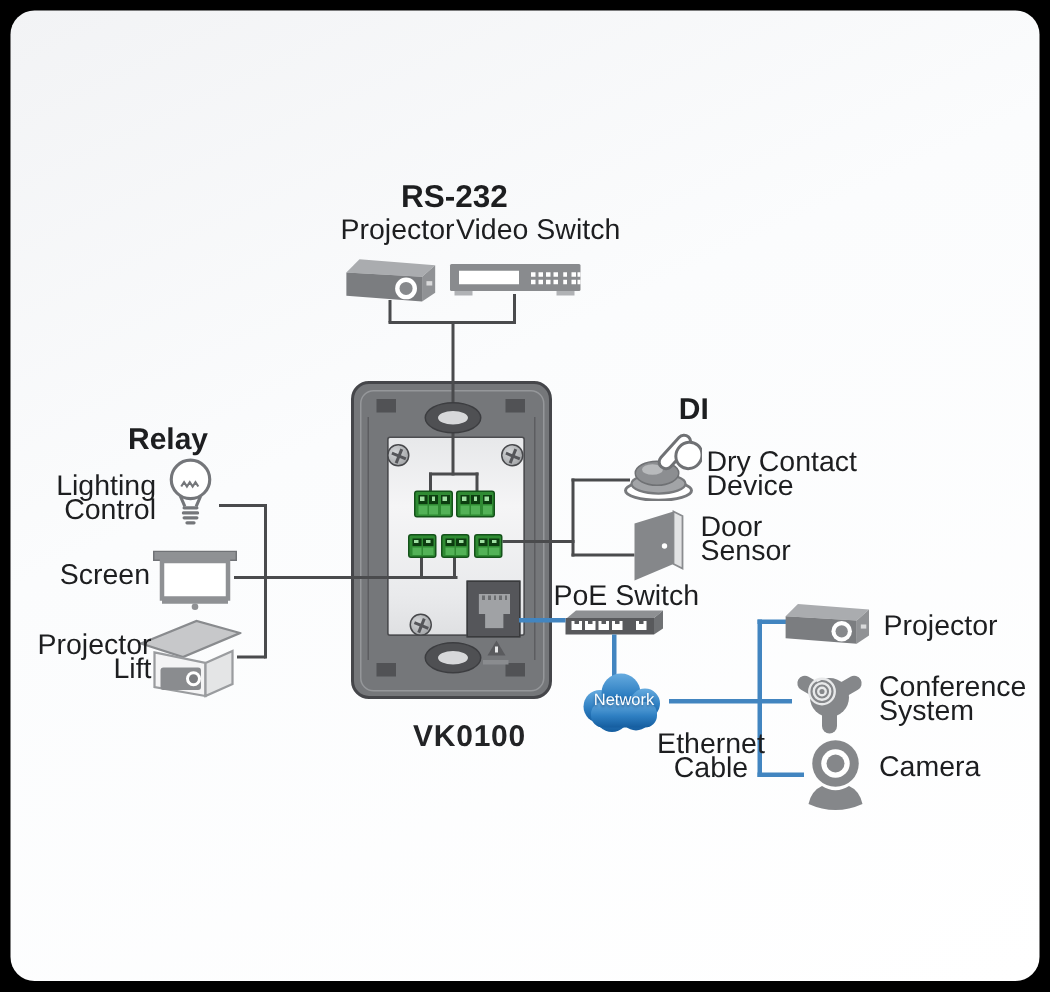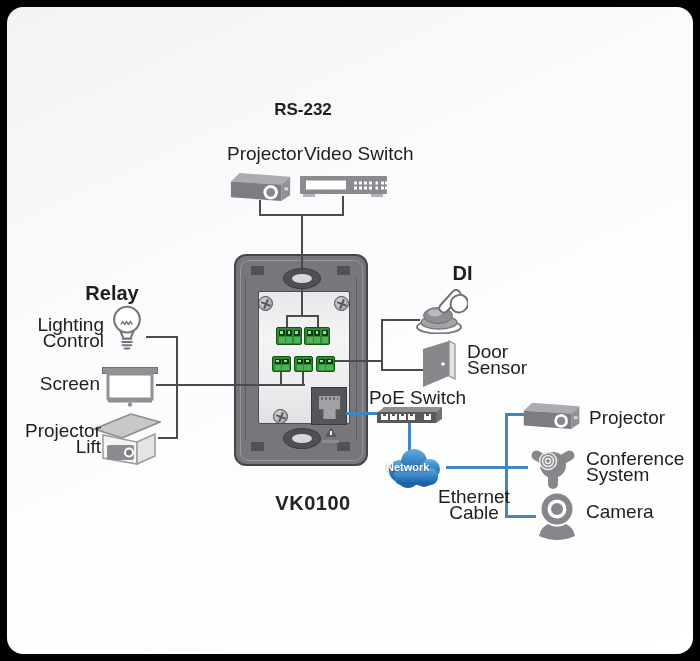--- a/index.html
+++ b/index.html
@@ -57,32 +57,32 @@
         clip-path:polygon(0 0,100% 0,100% 58%,79% 58%,79% 100%,21% 100%,21% 58%,0 58%);}
   #rj45 .pins{position:absolute;left:9px;top:9px;width:17px;height:3px;
         background:repeating-linear-gradient(90deg,#6b6d70 0 2px,#a0a2a5 2px 4px);}
   .caution{position:absolute;left:325px;top:427px;width:0;height:0;z-index:4;
         border-left:6px solid transparent;border-right:6px solid transparent;
         border-bottom:10px solid #5a5b5e;}
   .caution::after{content:"";position:absolute;left:-1px;top:4px;width:2px;height:4px;background:#e8e9ea;}
   .caution-bar{position:absolute;left:322px;top:440px;width:17px;height:3px;background:#8a8c8f;z-index:4;}
   
   .icon{position:absolute;z-index:5;}
-  #network-text{position:absolute;left:386px;top:461px;width:60px;
-        font-size:11px;font-weight:bold;color:#fff;text-shadow:0 1px 2px rgba(10,40,80,.55);z-index:7;}
+  #network-text{position:absolute;left:386px;top:461px;width:60px;text-align:center;
+        font-size:11px;font-weight:normal;color:#fff;text-shadow:0 1px 2px rgba(10,40,80,.55);z-index:7;}
   .vk{position:absolute;left:253px;top:480px;width:120px;text-align:center;font-weight:bold;
-        font-size:20px;letter-spacing:.5px;color:#232426;z-index:6;margin-top:12px;}
+        font-size:20px;letter-spacing:.5px;color:#232426;z-index:6;}
 </style>
 </head>
 <body>
 
 <div id="frame">
 <div id="canvas"></div>
 
-  <div class="hd ctr" style="left:253px;top:100px;width:100px;font-size:17px">RS-232</div>
+  <div class="hd ctr" style="left:253px;top:120px;width:100px;font-size:21px">RS-232</div>
   <div class="lbl ctr" style="left:225px;top:146px;width:80px">Projector</div>
   <div class="lbl ctr" style="left:304px;top:146px;width:86px">Video Switch</div>
 
   <svg class="icon" style="left:228px;top:169px" width="66" height="33" viewBox="0 0 68 34">
     <polygon points="3,13 12,4 64,8 55,16" fill="#aaacaf"></polygon>
     <polygon points="55,16 64,8 64,27 55,33" fill="#909295"></polygon>
     <polygon points="3,13 55,16 55,33 3,29" fill="#7b7d80"></polygon>
     <circle cx="44" cy="24" r="7.5" fill="#fff"></circle>
     <circle cx="44" cy="24" r="4.5" fill="#87898c"></circle>
     <rect x="58" y="19" width="4" height="3" fill="#d9dadb"></rect>
@@ -234,20 +234,24 @@
   <div id="rj45">
     <div class="jack"></div>
     <div class="pins"></div>
   </div>
   <div class="caution"></div>
   <div class="caution-bar"></div>
 
   <div class="vk">VK0100</div>
 
   <div class="hd ctr" style="left:440px;top:262px;width:45px">DI</div>
+  <div class="lbl" style="left:471px;top:301px">
+    <span>Dry Contact</span>
+    <span>Device</span>
+  </div>
   <div class="lbl" style="left:467px;top:344px">
     <span>Door</span>
     <span>Sensor</span>
   </div>
 
   <div class="hl" style="left:335px;top:360px;width:48px"></div>
   <div class="vl" style="left:381px;top:319px;height:52px"></div>
   <div class="hl" style="left:381px;top:319px;width:39px"></div>
   <div class="hl" style="left:381px;top:369px;width:42px"></div>
 

